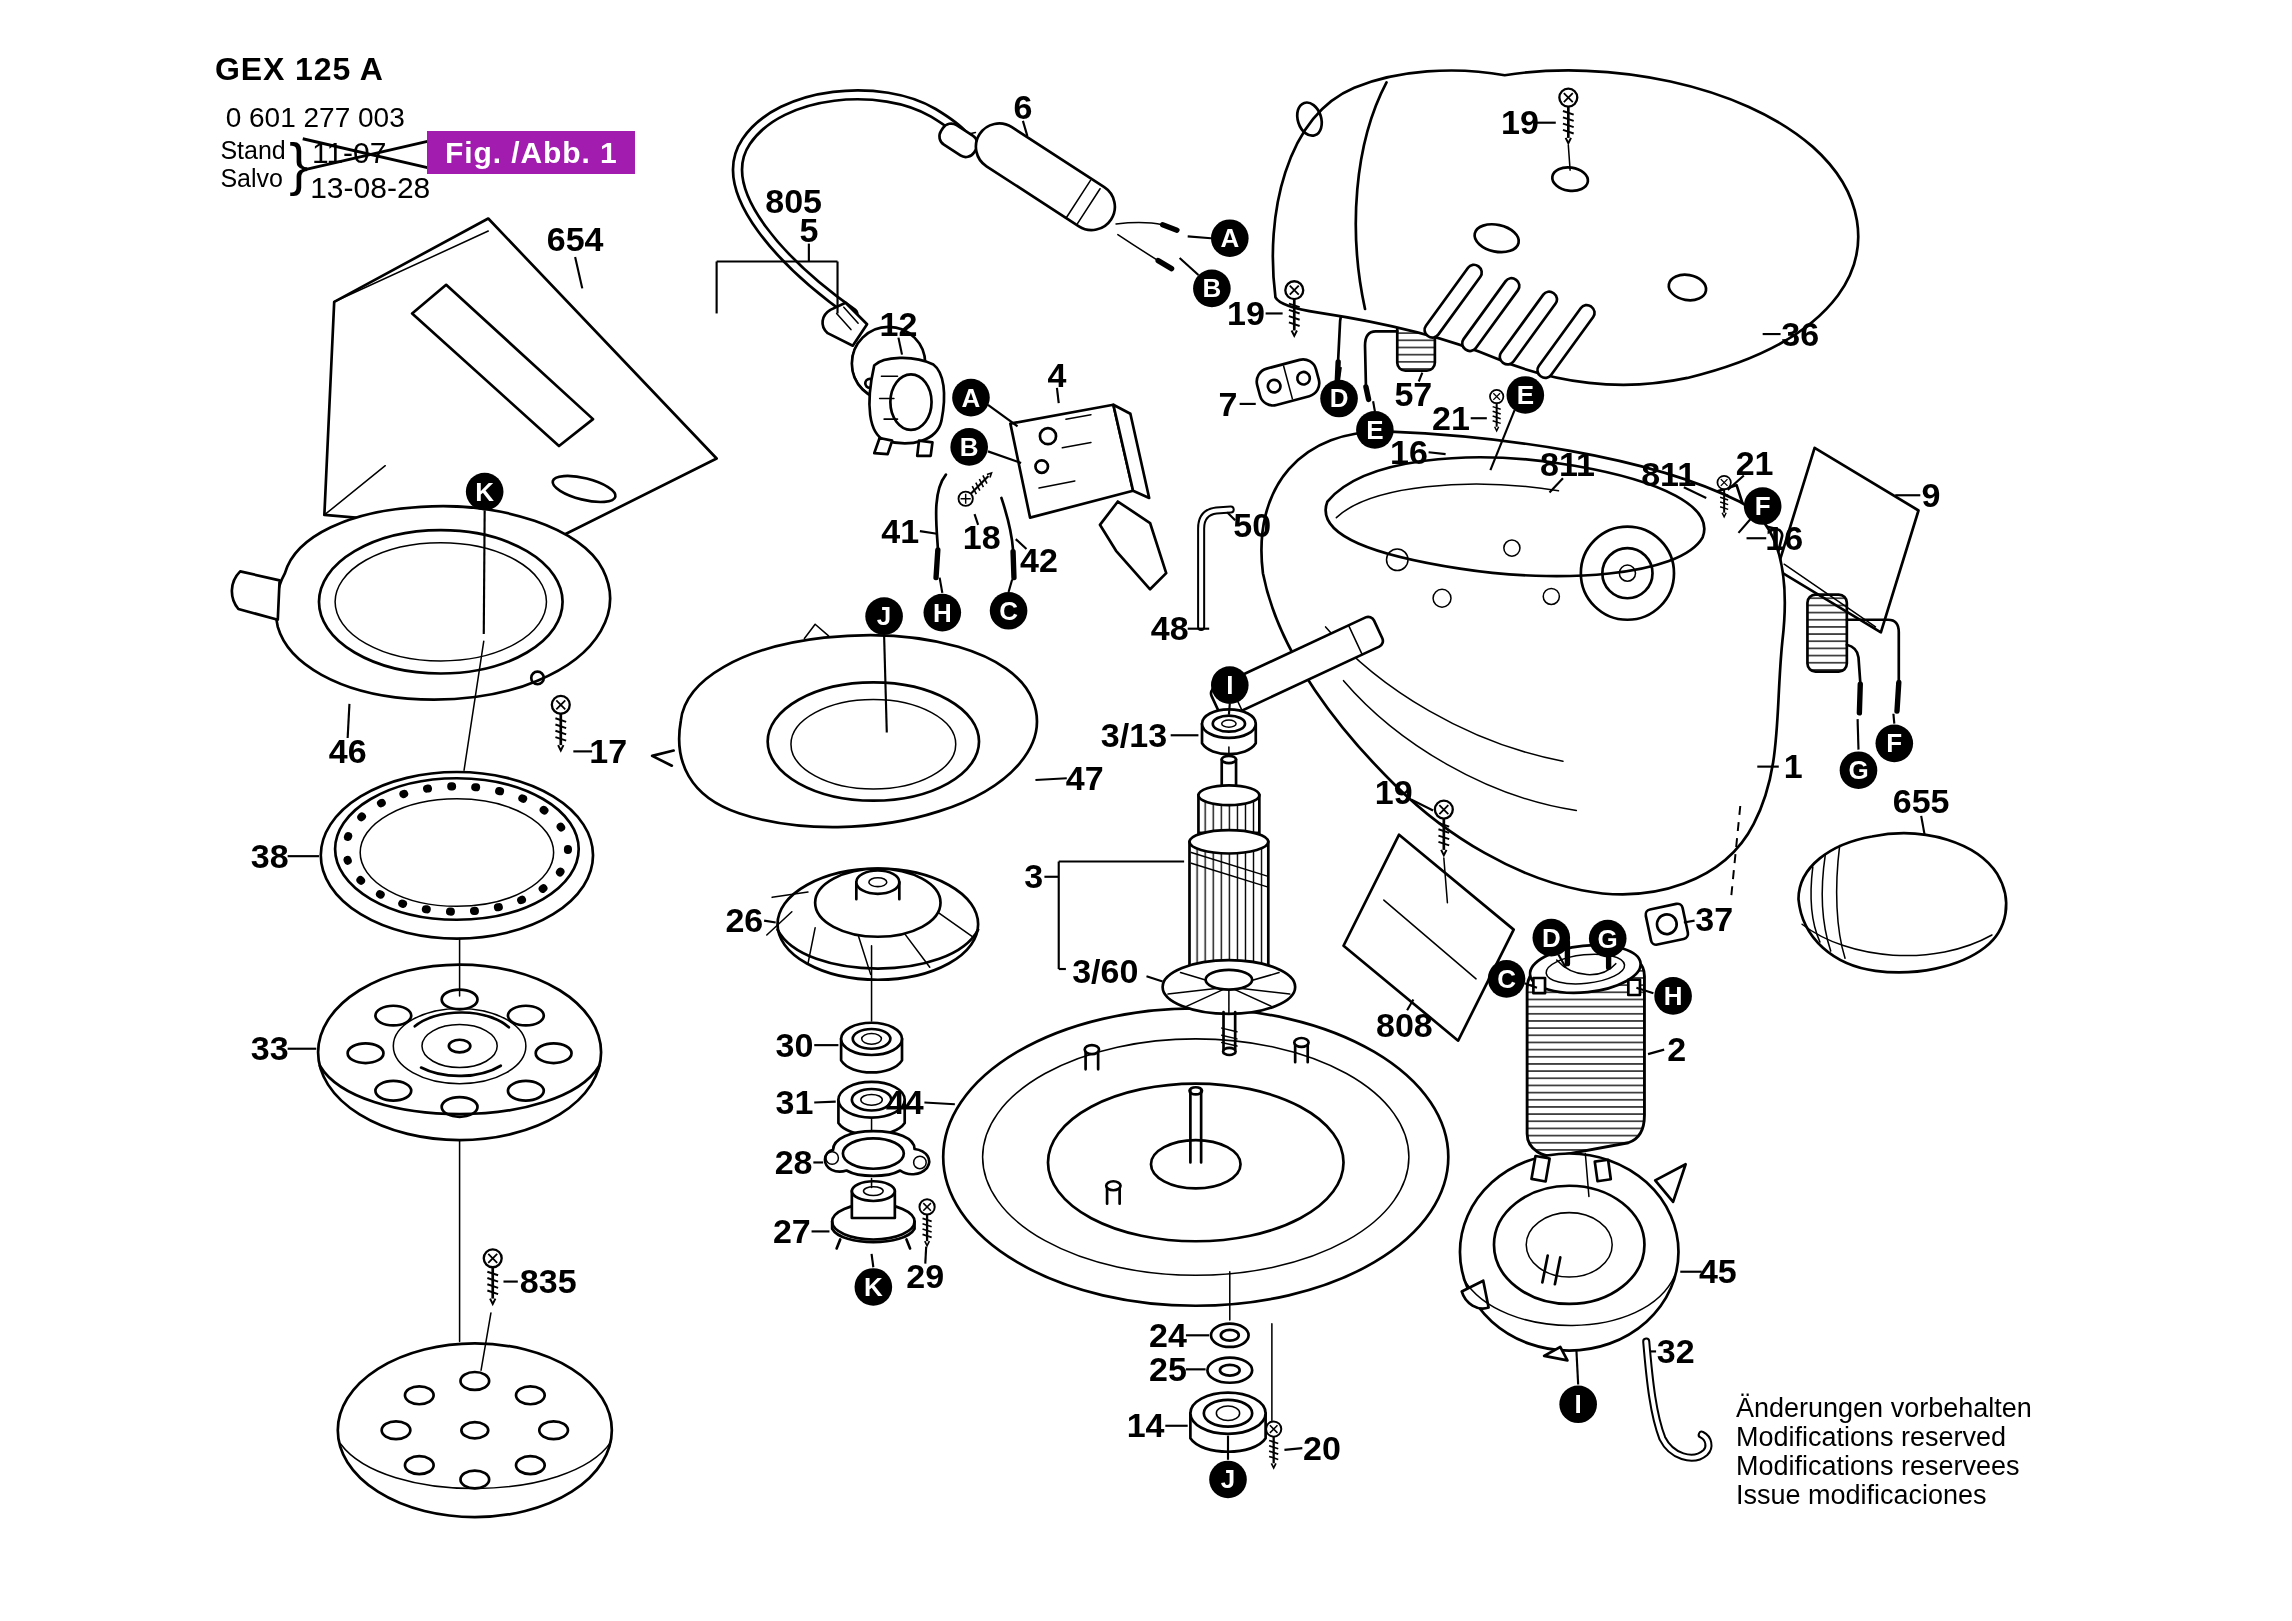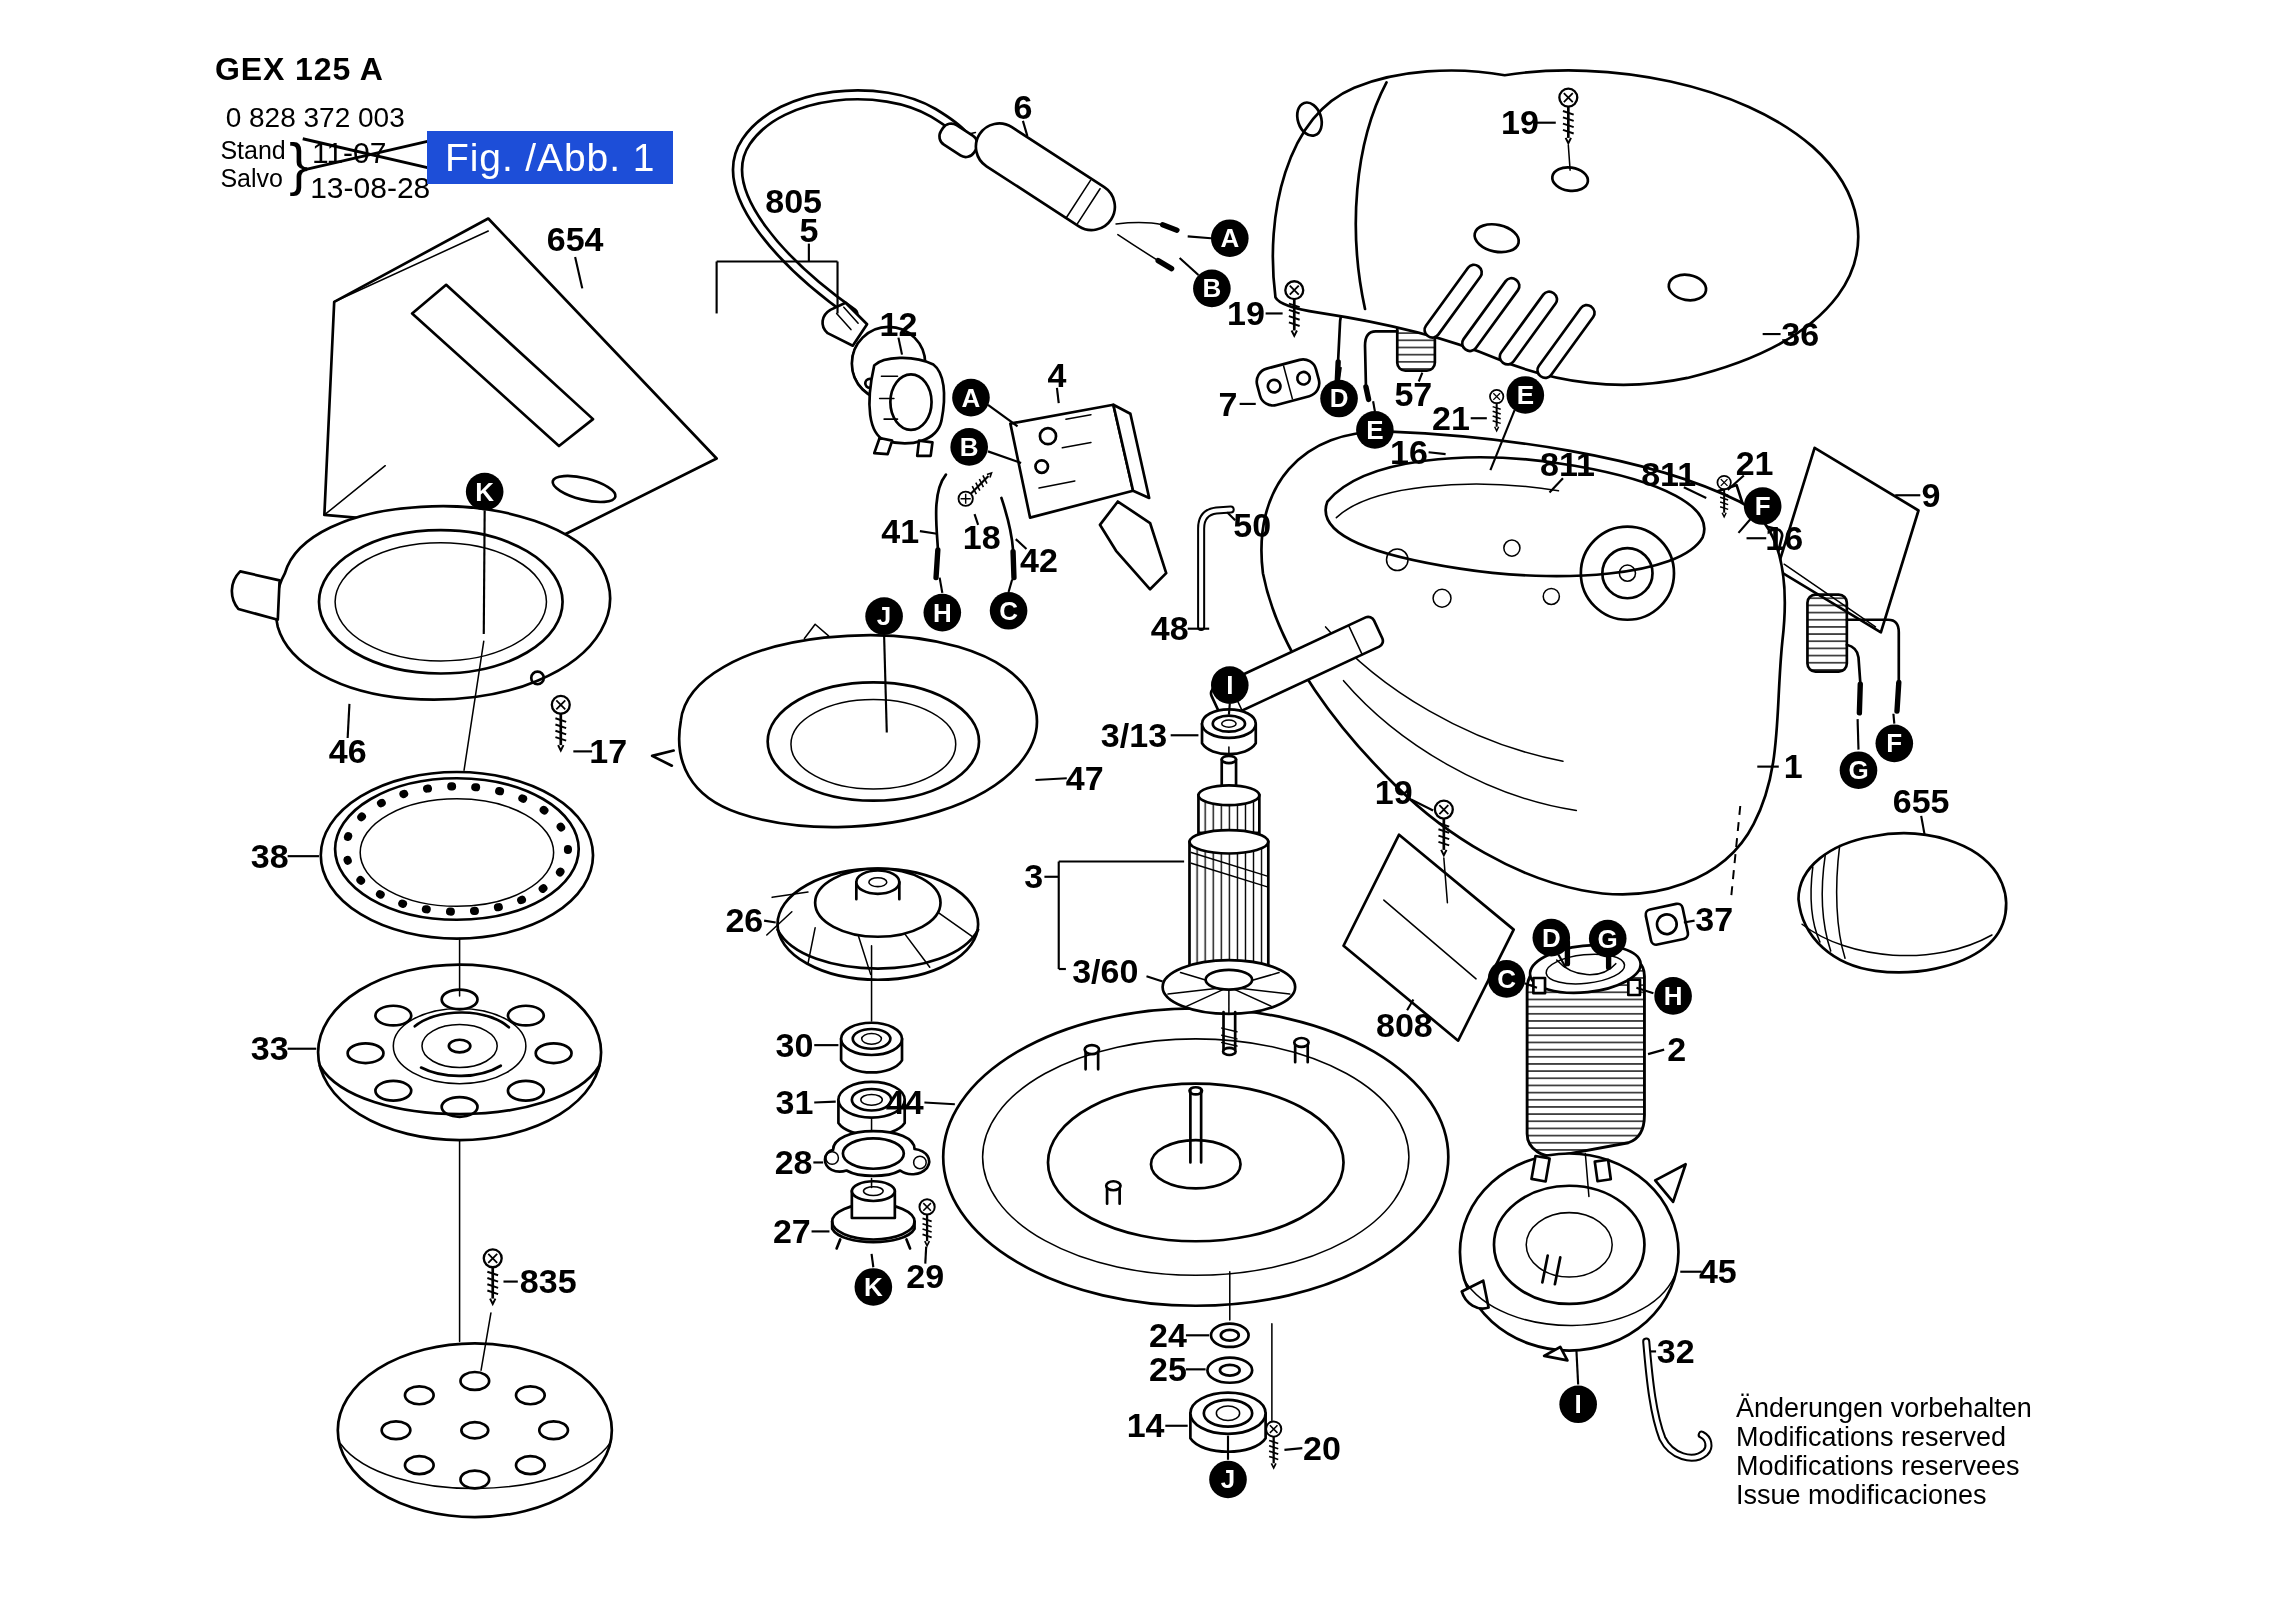--- a/index.html
+++ b/index.html
@@ -26,21 +26,21 @@
   .model{font-size:32px;font-weight:bold;letter-spacing:0.9px;}
   .order{font-size:28px;margin:14.3px 0 0 10.7px;}
   .standissue{display:flex;align-items:flex-start;margin:1.8px 0 0 5.4px;}
   .si-labels{display:flex;flex-direction:column;font-size:25px;line-height:1.12;}
   .si-brace{font-size:57px;font-weight:300;margin:-5.4px 1.8px 0 3.6px;}
   .si-dates{display:flex;flex-direction:column;font-size:30px;line-height:1.15;}
   .strike{position:relative;display:inline-block;padding:0 1.8px;}
   .strike::before,.strike::after{content:"";position:absolute;left:-8%;right:-8%;top:48%;height:2.7px;background:#000;}
   .strike::before{transform:rotate(13deg);}
   .strike::after{transform:rotate(-13deg);}
-  .figbox{position:absolute;left:427px;top:131px;background:#1d4ed8;color:#fff;font-size:39px;font-weight:normal;padding:4.5px 18px;letter-spacing:0.9px;}
+  .figbox{position:absolute;left:427px;top:131px;background:#a21caf;color:#fff;font-size:30px;font-weight:bold;padding:4.5px 18px;letter-spacing:0.9px;}
 
   
   .footer{position:absolute;left:1736px;top:1394px;font-size:27px;line-height:1.08;}
 </style>
 </head>
 <body>
 
 <svg id="diagram" viewBox="0 0 2560 1810" xmlns="http://www.w3.org/2000/svg">
   <defs>
     <pattern id="vl" width="9" height="12" patternUnits="userSpaceOnUse">
@@ -636,21 +636,21 @@
       </g>
       <g>
         <circle cx="975" cy="1437" r="21" fill="#000000"></circle>
         <text x="975" y="1447" class="mletter">K</text>
       </g>
     </g>
 </svg>
 
 <div class="header">
   <div class="model">GEX 125 A</div>
-  <div class="order">0 828 372 003</div>
+  <div class="order">0 601 277 003</div>
   <div class="standissue">
     <div class="si-labels">
       <span>Stand</span>
       <span>Salvo</span>
     </div>
     <div class="si-brace">}</div>
     <div class="si-dates">
       <span class="strike">11-07</span>
       <span>13-08-28</span>
     </div>

